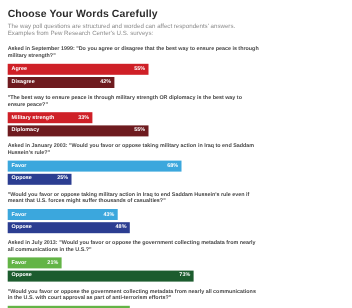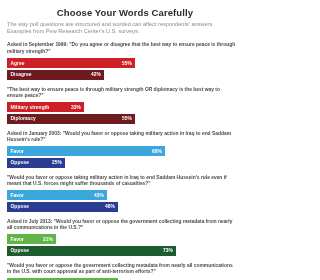--- a/index.html
+++ b/index.html
@@ -23,21 +23,20 @@
     display: flex;
     flex-direction: column;
   }
   .title {
     font-size: 9.5px;
     font-weight: bold;
     color: #2b2b2b;
     letter-spacing: 0.1px;
     line-height: 11px;
     margin: 0 0 3px 0;
-    text-align: center;
   }
   .subtitle {
     font-size: 5.6px;
     color: #8c8c8c;
     line-height: 7.2px;
     margin: 0 0 7px 0;
     max-width: 228px;
   }
   .question {
     font-size: 4.9px;

